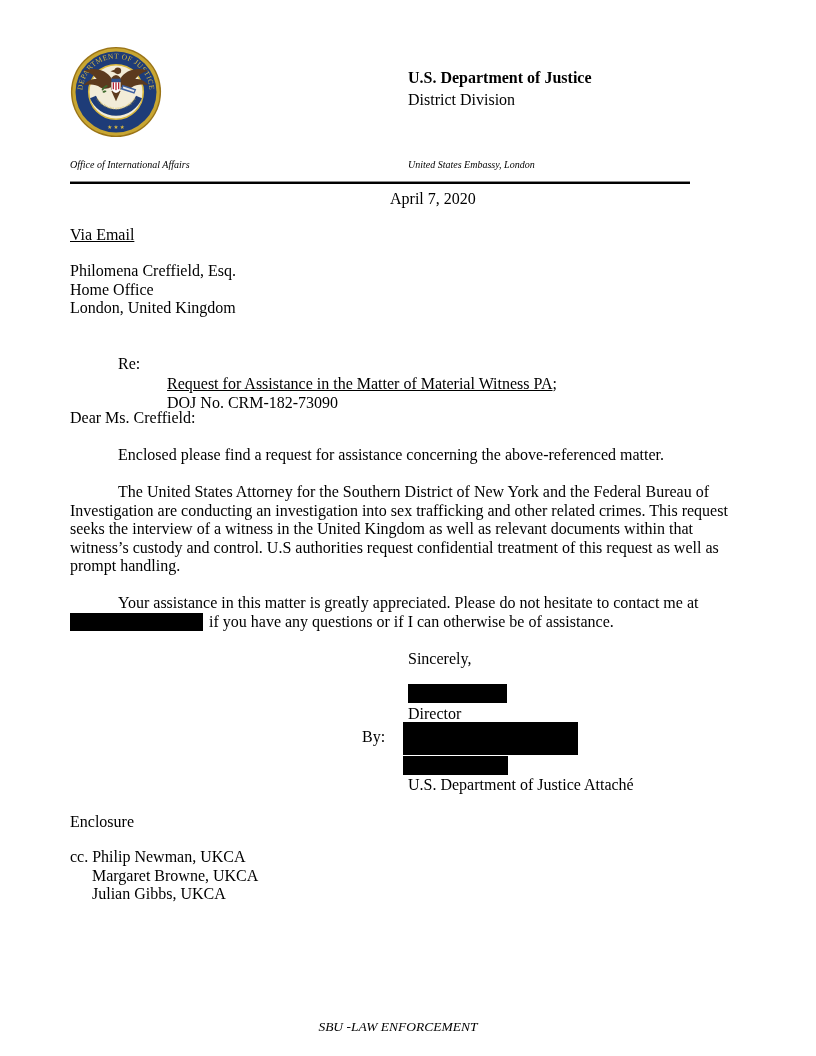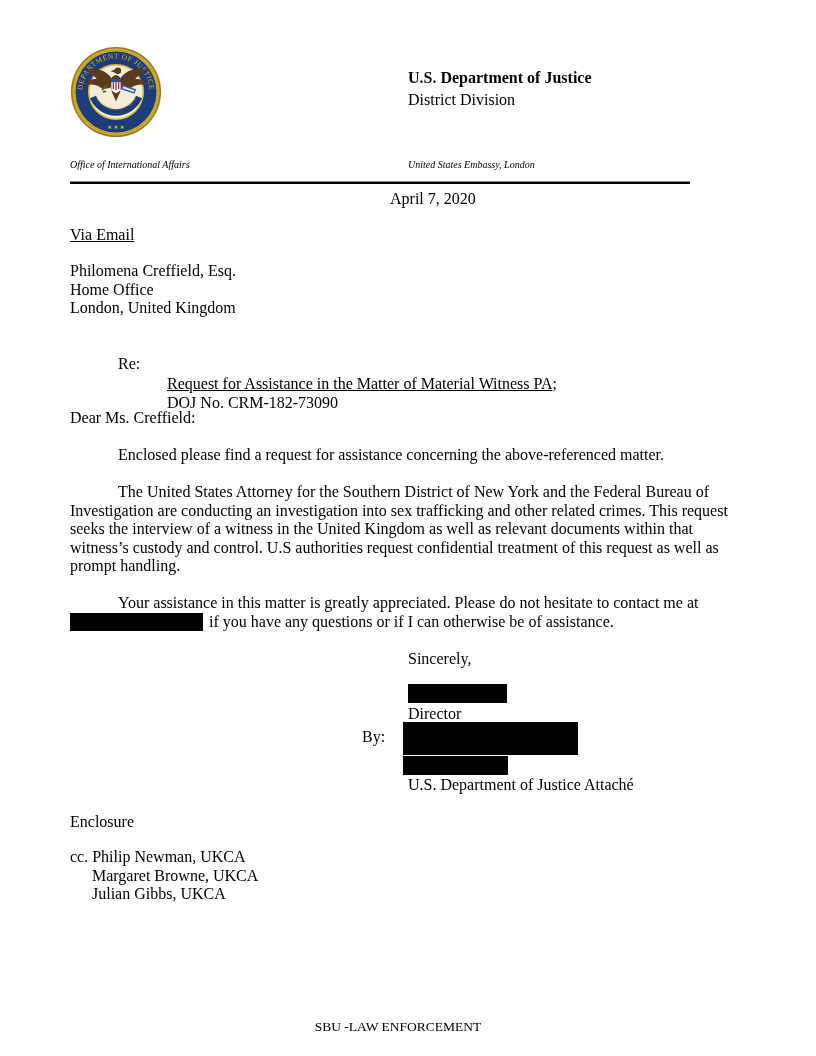--- a/index.html
+++ b/index.html
@@ -39,21 +39,21 @@
   .sincerely{left:408px;top:650px;}
   .r-name{left:408px;top:684px;width:99px;height:19px;}
   .director{left:408px;top:705px;}
   .by-label{left:362px;top:728px;}
   .r-sig{left:403px;top:722px;width:175px;height:33px;}
   .r-att{left:403px;top:756px;width:105px;height:19px;}
   .attache{left:408px;top:776px;}
   .enclosure{left:70px;top:813px;}
   .cc{left:70px;top:848px;}
   .cc .ind{padding-left:22px;}
-  .footer{left:0;top:1019px;width:796px;text-align:center;font-size:13.5px;line-height:16px;}
+  .footer{left:0;top:1019px;width:796px;text-align:center;font-size:13.5px;line-height:16px;font-style:italic;}
 </style>
 </head>
 <body>
 
 <div class="page">
 
   <div class="abs seal">
     <svg viewBox="0 0 100 100" width="92" height="92" aria-hidden="true">
       <defs>
         <path id="arcTop" d="M 13.5 50 A 36.5 36.5 0 1 1 86.5 50"></path>

